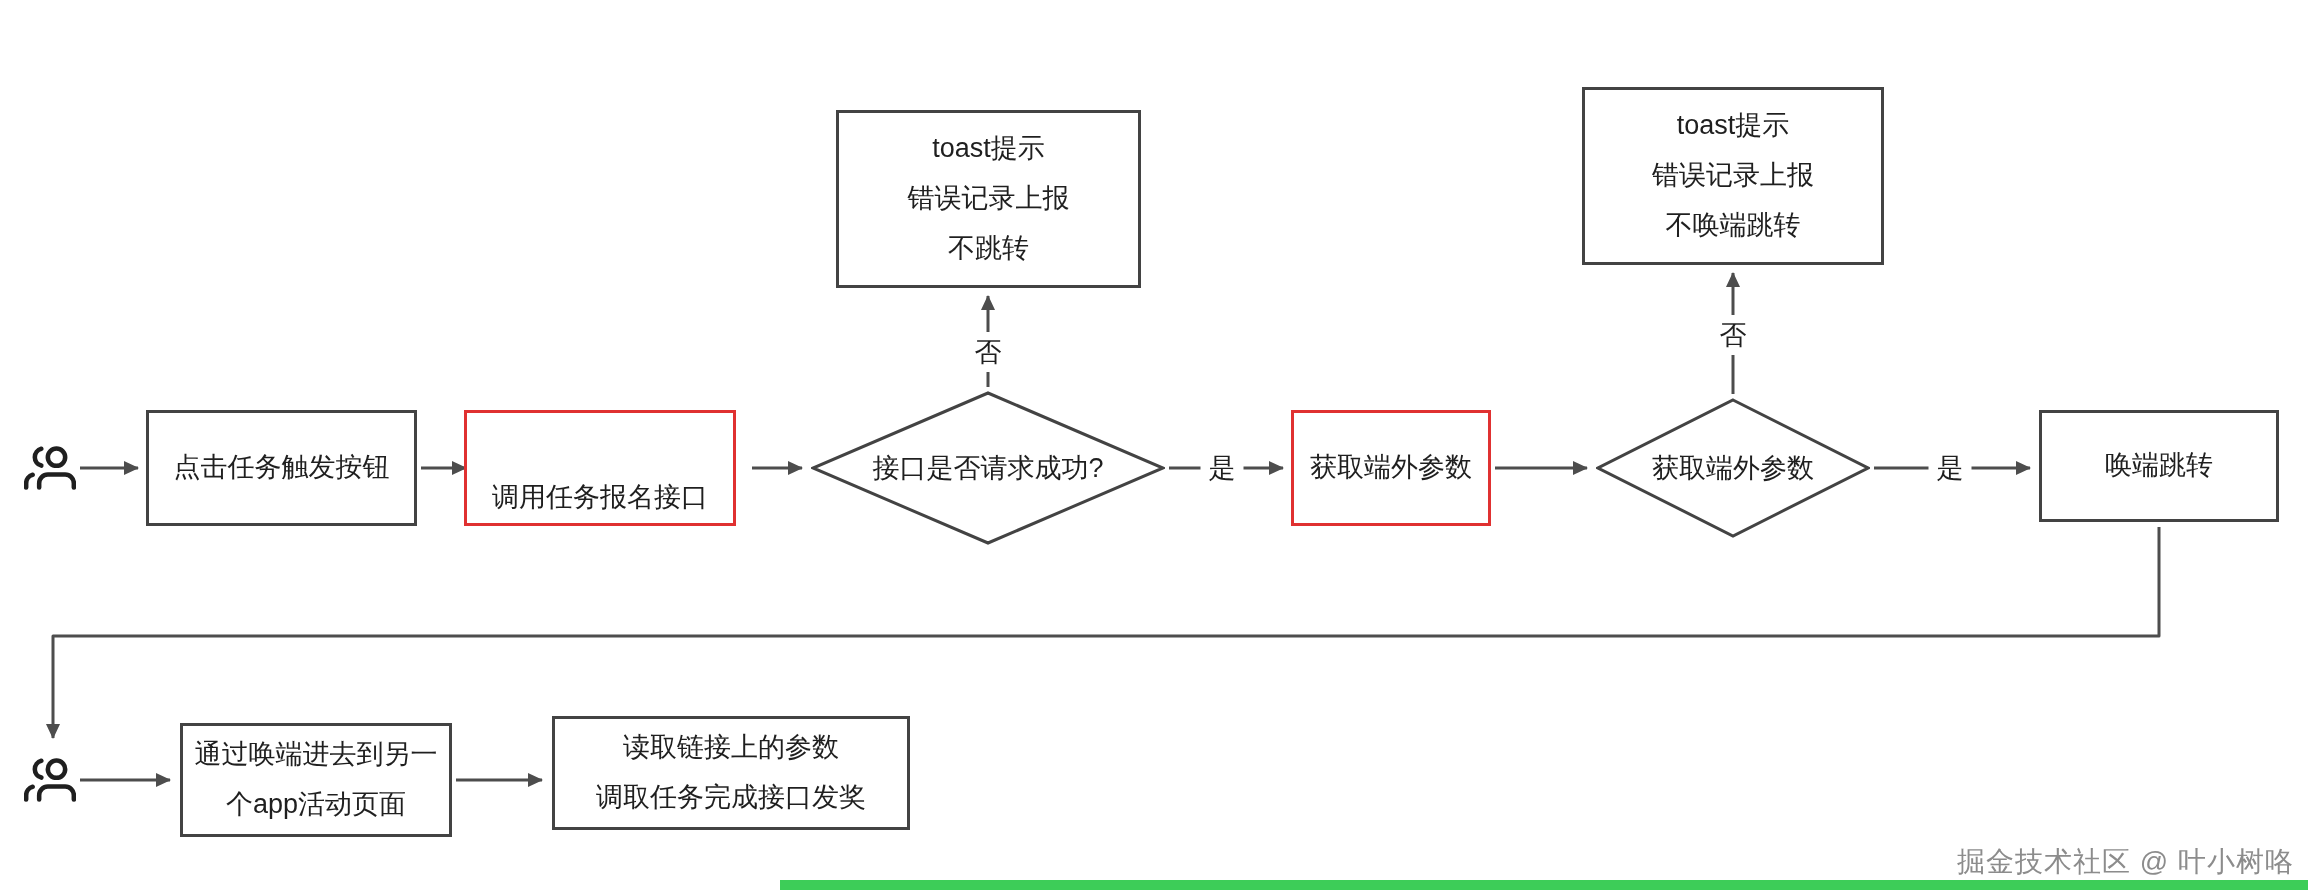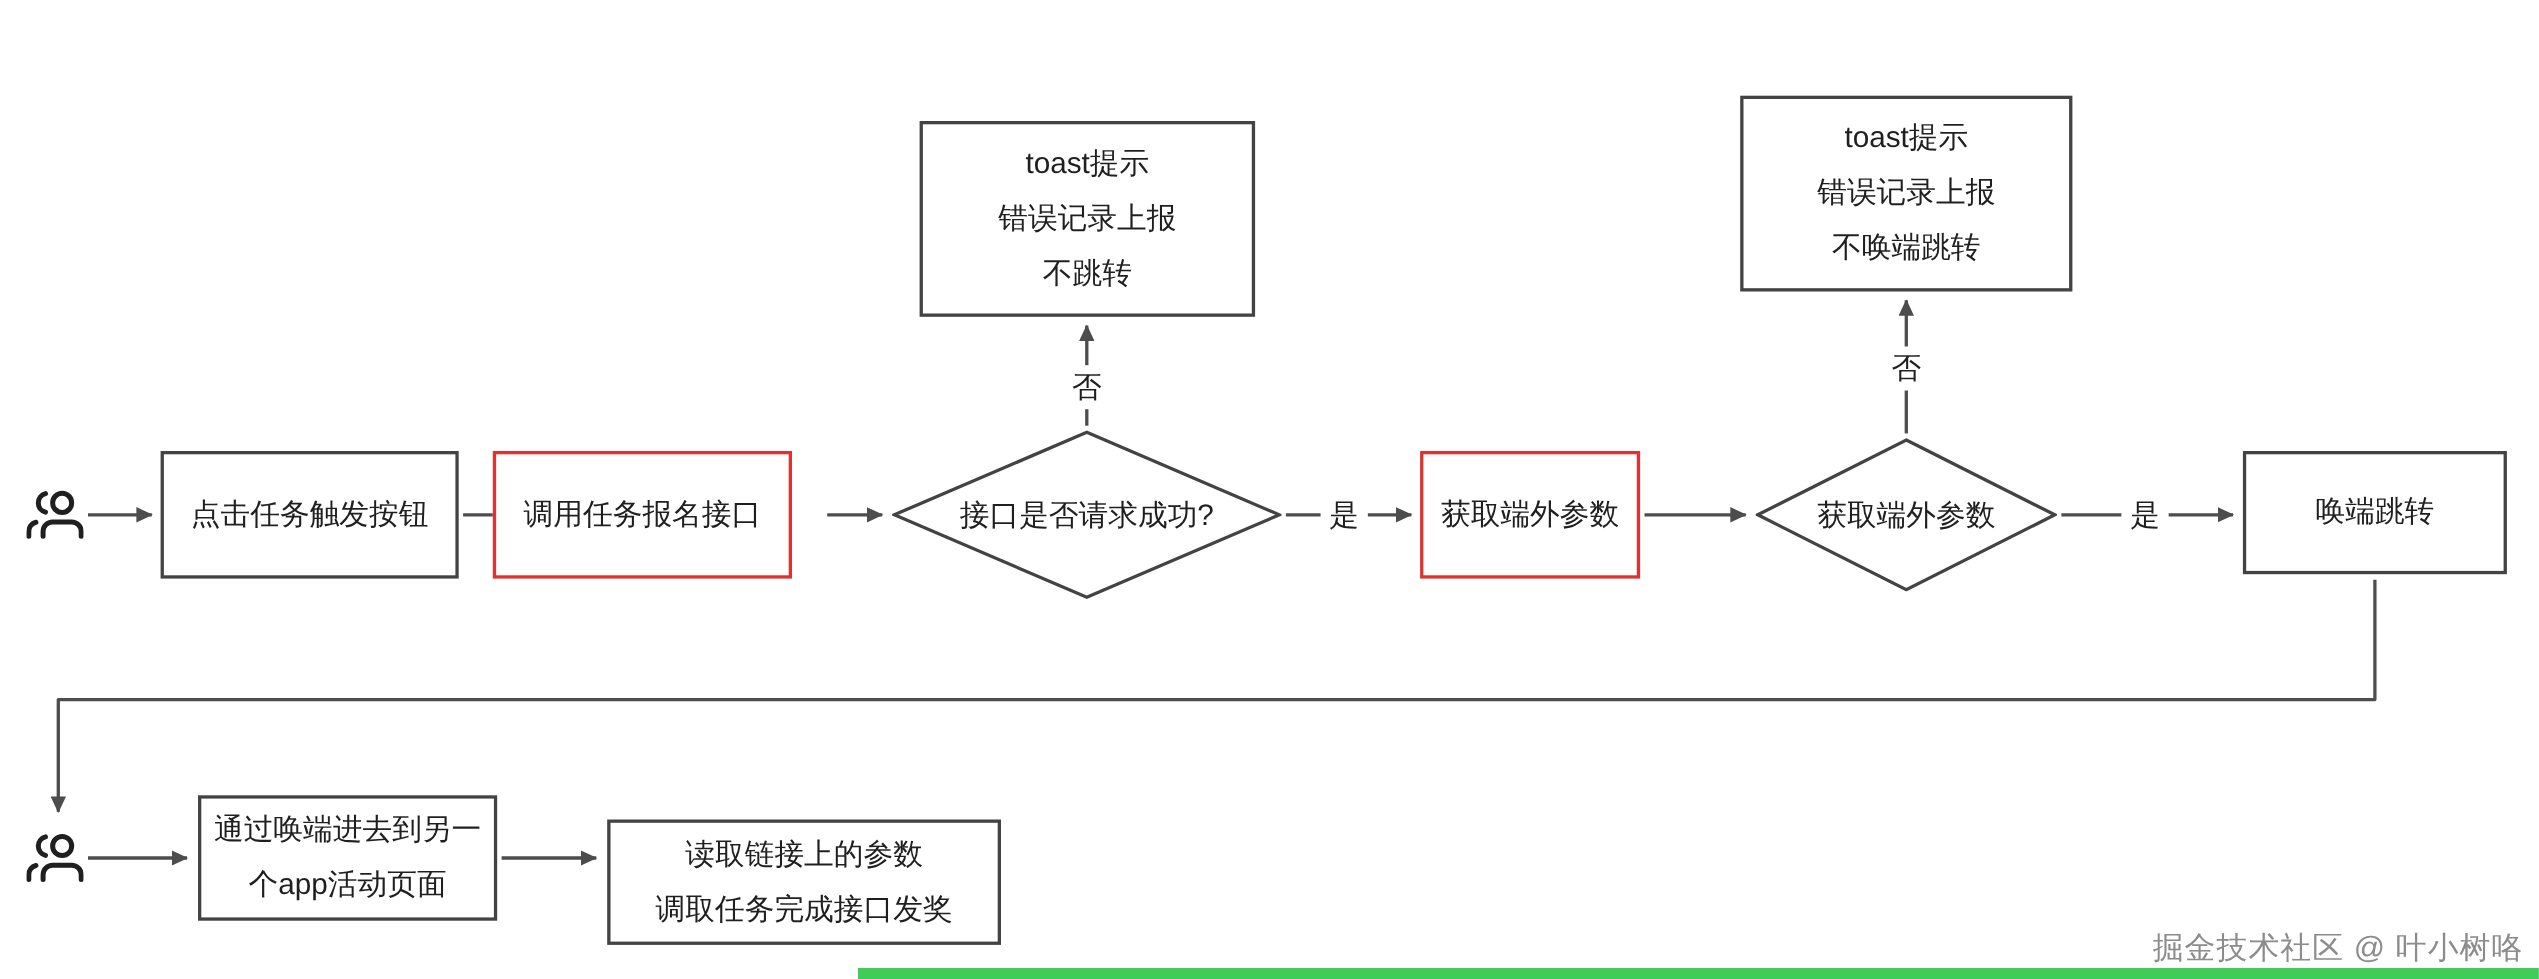--- a/index.html
+++ b/index.html
@@ -114,21 +114,21 @@
         <path d="M23 21v-2a4 4 0 0 0-3-3.87"></path>
         <path d="M16 3.13a4 4 0 0 1 0 7.75"></path>
       </g>
     </svg>
   </div>
 
   <div class="node" style="left:146px; top:410px; width:271px; height:116px;text-align:center;">
     <span>点击任务触发按钮</span>
   </div>
 
-  <div class="node red" style="left:448px; top:410px; width:272px; height:116px;">
+  <div class="node red" style="left:464px; top:410px; width:272px; height:116px;align-items:flex-end;">
     <span>调用任务报名接口</span>
   </div>
 
   <div class="diamond" style="left:811px; top:391px; width:354px; height:154px;">
     <svg viewBox="0 0 354 154" preserveAspectRatio="none">
       <polygon points="177,2 352,77 177,152 2,77"></polygon>
     </svg>
     <span class="diamond-label">接口是否请求成功?</span>
   </div>
 
@@ -162,21 +162,21 @@
   <div class="edge-label" style="left:988px; top:352px;">否</div>
   <div class="edge-label" style="left:1222px; top:468px;">是</div>
   <div class="edge-label" style="left:1733px; top:335px;">否</div>
   <div class="edge-label" style="left:1950px; top:468px;">是</div>
 
   <div class="node" style="left:180px; top:723px; width:272px; height:114px;">
     <span>通过唤端进去到另一
 个app活动页面</span>
   </div>
 
-  <div class="node" style="left:552px; top:745px; width:358px; height:114px;">
+  <div class="node" style="left:552px; top:716px; width:358px; height:114px;">
     <span>读取链接上的参数
 调取任务完成接口发奖</span>
   </div>
 
   <div class="watermark">掘金技术社区 @ 叶小树咯</div>
   <div class="green-bar"></div>
 
 </div>
 
 </body></html>

